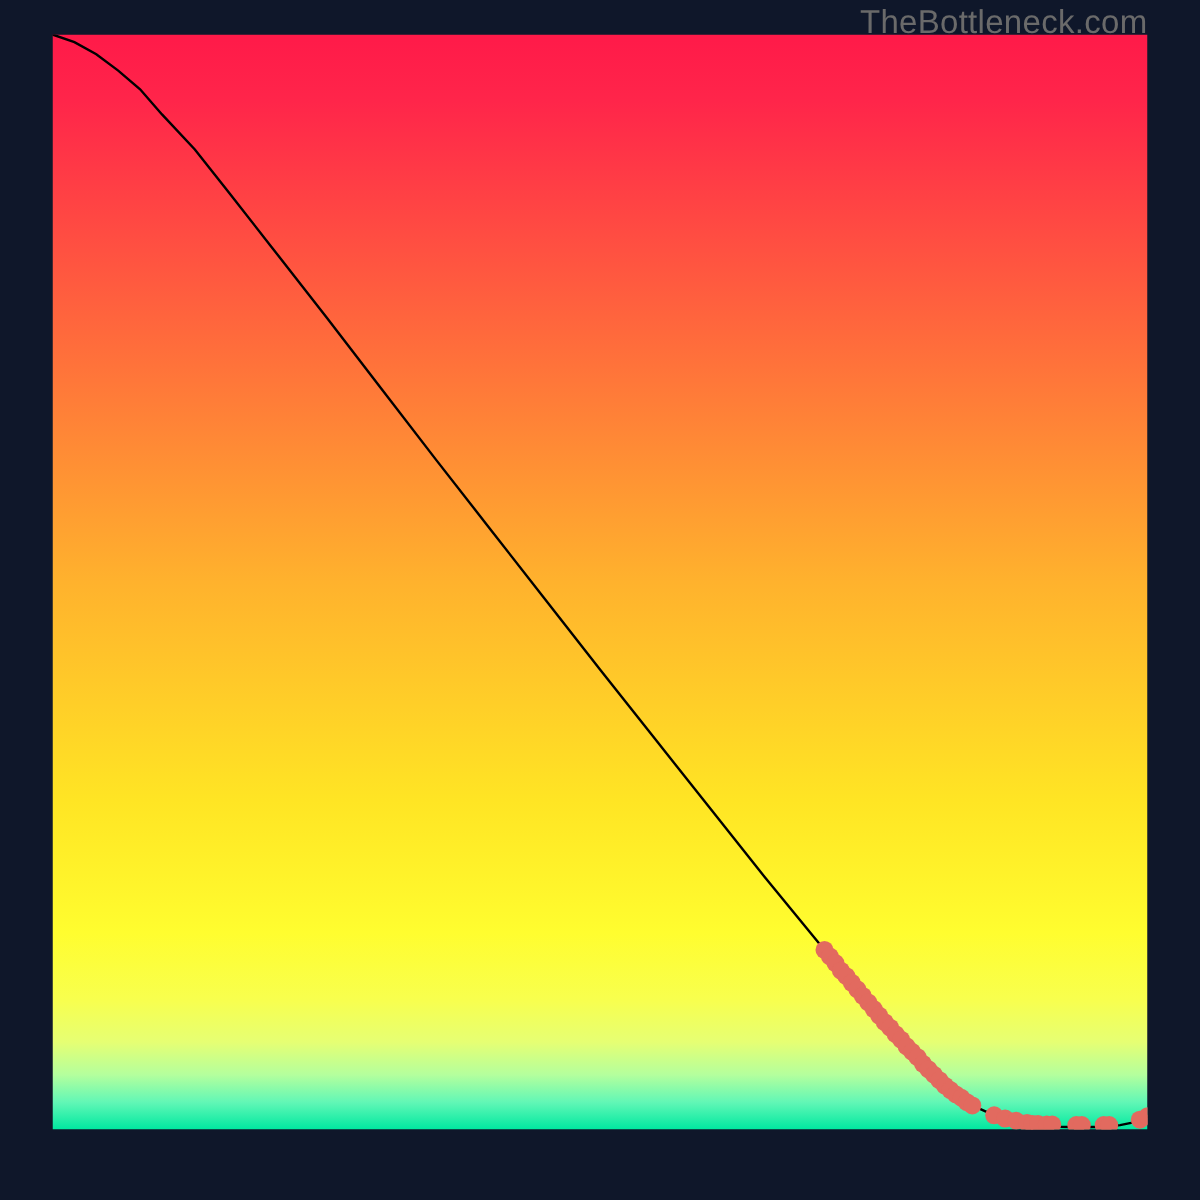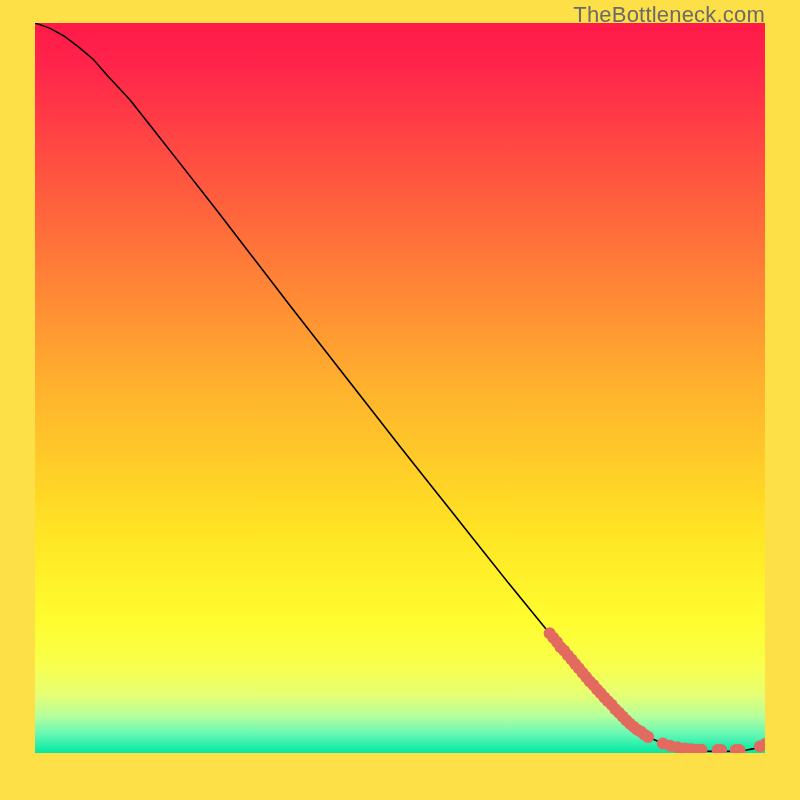--- a/index.html
+++ b/index.html
@@ -8,21 +8,21 @@
     width: 800px;
     height: 800px;
     overflow: hidden;
     background: #000;
     font-family: Arial, Helvetica, sans-serif;
   }
   .stage {
     position: relative;
     width: 800px;
     height: 800px;
-    background: #fde047;
+    background: #0f172a;
   }
   .plot {
     position: absolute;
     left: 35px;
     top: 23px;
     width: 730px;
     height: 730px;
   }
   .watermark {
     position: absolute;

